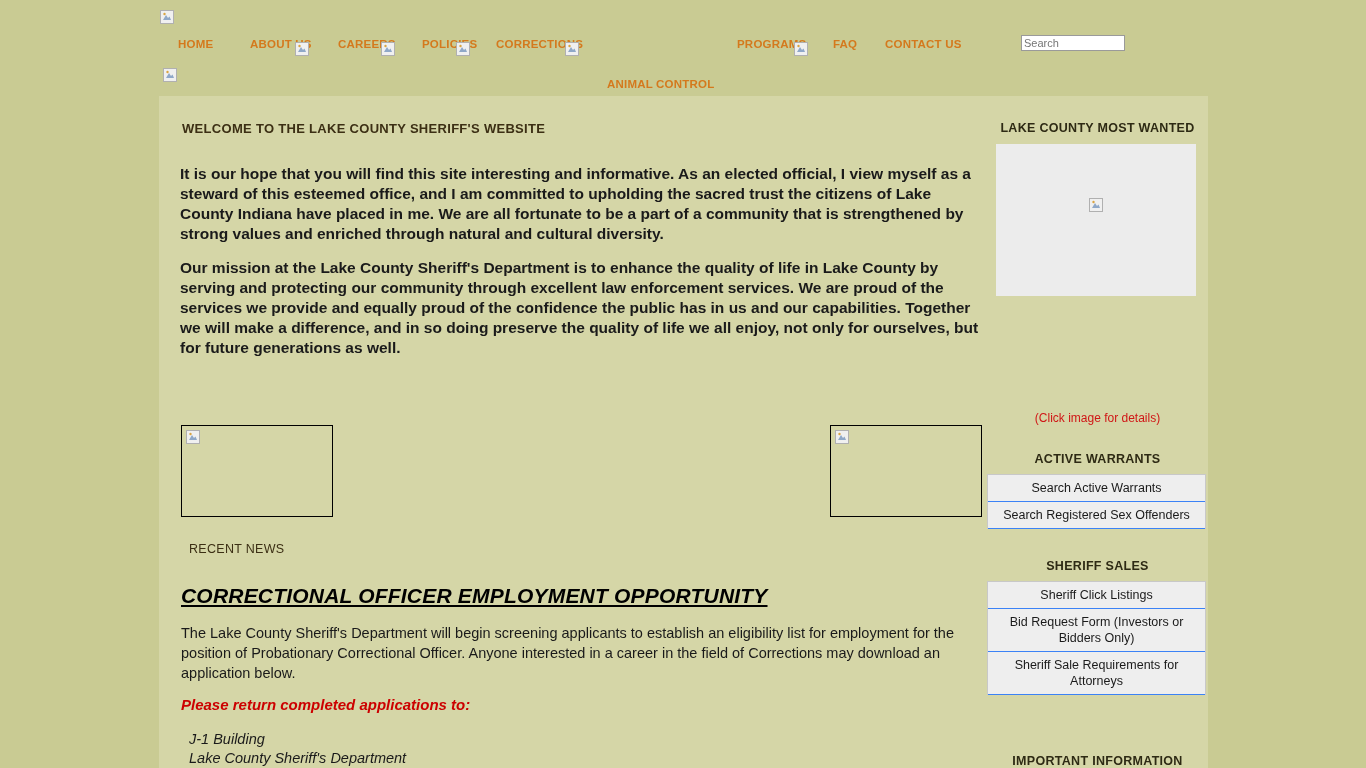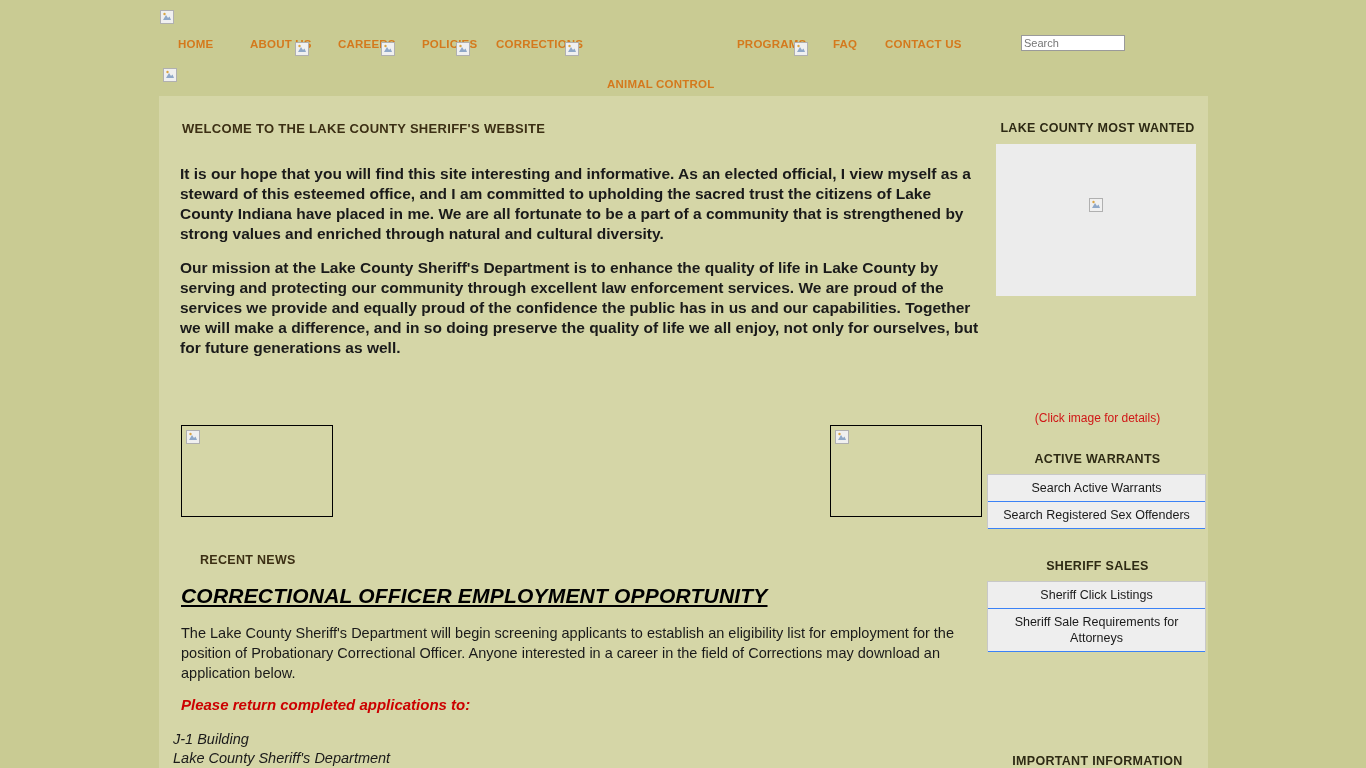--- a/index.html
+++ b/index.html
@@ -144,23 +144,23 @@
   }
   .img-box .broken-img { position: absolute; left: 4px; top: 4px; }
 
   .box-left  { left: 11px;  top: 329px; width: 150px; height: 90px; }
   .box-right { left: 660px; top: 329px; width: 150px; height: 90px; }
 
   h2.recent {
     position: absolute;
     left: 19px;
     top: 446px;
-    margin: 11px;
+    margin: 0;
     font-size: 12.5px;
-    font-weight: bold;
+    font-weight: normal;
     color: #3c2f14;
     letter-spacing: 0.3px;
   }
 
   h2.job {
     position: absolute;
     left: 11px;
     top: 488px;
     margin: 0;
     font-size: 21px;
@@ -186,21 +186,21 @@
     left: 11px;
     top: 600px;
     font-size: 15px;
     font-weight: bold;
     font-style: italic;
     color: #cc0000;
   }
 
   .address {
     position: absolute;
-    left: 3px;
+    left: 19px;
     top: 634px;
     font-size: 14.5px;
     font-style: italic;
     color: #1a1a1a;
     line-height: 19px;
   }
 
   
   .side-head {
     text-align: center;
@@ -404,20 +404,21 @@
 
       <div class="link-list warrants-list">
         <div class="row">Search Active Warrants</div>
         <div class="row">Search Registered Sex Offenders</div>
       </div>
 
       <div class="side-head sales-head">SHERIFF SALES</div>
 
       <div class="link-list sales-list">
         <div class="row">Sheriff Click Listings</div>
+        <div class="row">Bid Request Form (Investors or Bidders Only)</div>
         <div class="row">Sheriff Sale Requirements for Attorneys</div>
       </div>
 
       <div class="side-head info-head">IMPORTANT INFORMATION</div>
     </div>
 
   </div>
 </div>
 
 </body></html>

